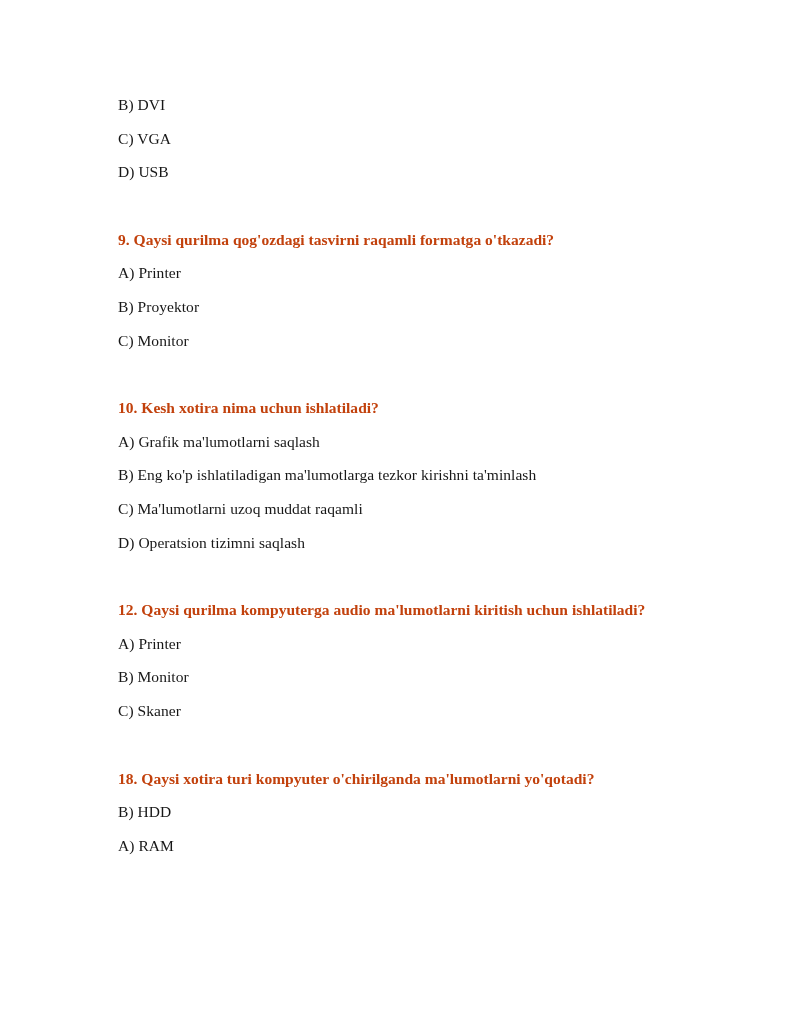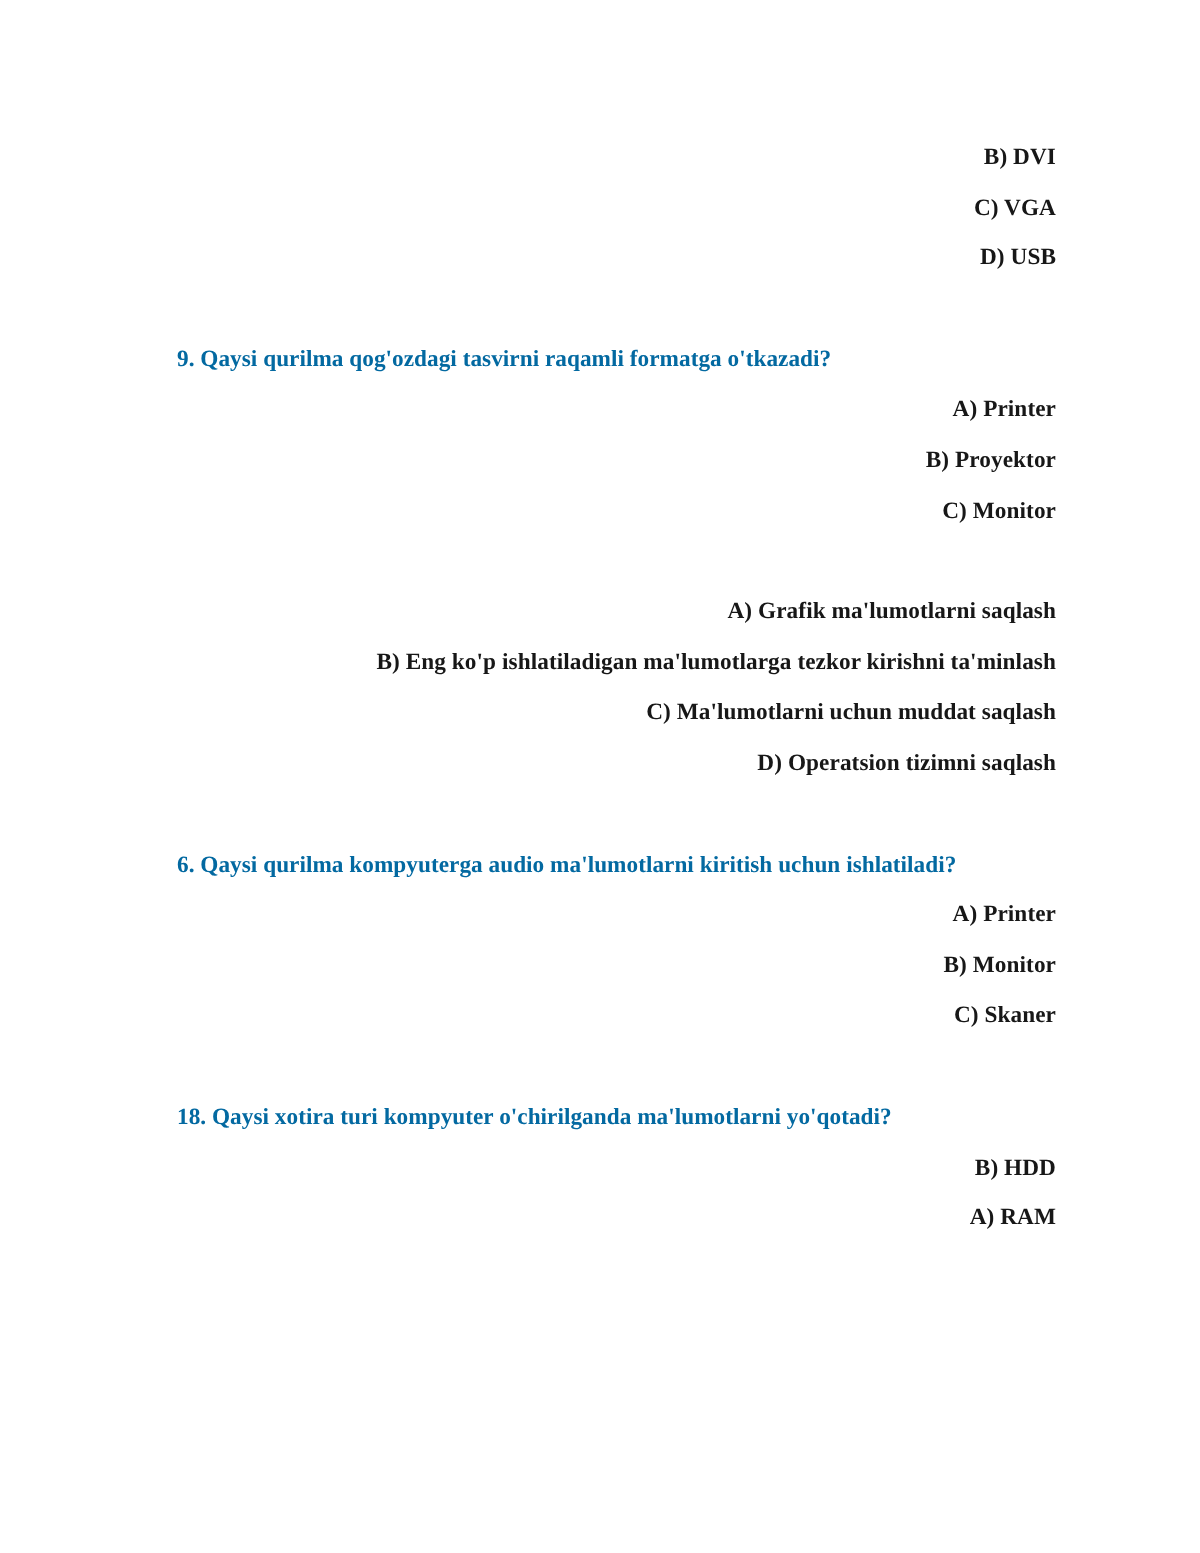--- a/index.html
+++ b/index.html
@@ -34,28 +34,27 @@
 
   .line {
     font-size: 15.5px;
     line-height: 33.6px;
     letter-spacing: 0.05px;
     white-space: pre;
     color: #171717;
   }
 
   .option {
-    font-weight: bold;
-    text-align: right;
+    font-weight: normal;
   }
 
   .question {
     font-weight: bold;
     letter-spacing: 0.02px;
-    color: #0369a1;
+    color: #c2410c;
   }
 
   
   .block-gap {
     height: 34px;
   }
 
   .q-block {
     margin: 0;
     padding: 0;
@@ -78,30 +77,31 @@
     <div class="q-block">
       <div class="line question">9. Qaysi qurilma qog'ozdagi tasvirni raqamli formatga o'tkazadi?</div>
       <div class="line option">A) Printer</div>
       <div class="line option">B) Proyektor</div>
       <div class="line option">C) Monitor</div>
     </div>
 
     <div class="block-gap"></div>
 
     <div class="q-block">
+      <div class="line question">10. Kesh xotira nima uchun ishlatiladi?</div>
       <div class="line option">A) Grafik ma'lumotlarni saqlash</div>
       <div class="line option">B) Eng ko'p ishlatiladigan ma'lumotlarga tezkor kirishni ta'minlash</div>
-      <div class="line option">C) Ma'lumotlarni uchun muddat saqlash</div>
+      <div class="line option">C) Ma'lumotlarni uzoq muddat raqamli</div>
       <div class="line option">D) Operatsion tizimni saqlash</div>
     </div>
 
     <div class="block-gap"></div>
 
     <div class="q-block">
-      <div class="line question">6. Qaysi qurilma kompyuterga audio ma'lumotlarni kiritish uchun ishlatiladi?</div>
+      <div class="line question">12. Qaysi qurilma kompyuterga audio ma'lumotlarni kiritish uchun ishlatiladi?</div>
       <div class="line option">A) Printer</div>
       <div class="line option">B) Monitor</div>
       <div class="line option">C) Skaner</div>
     </div>
 
     <div class="block-gap"></div>
 
     <div class="q-block">
       <div class="line question">18. Qaysi xotira turi kompyuter o'chirilganda ma'lumotlarni yo'qotadi?</div>
       <div class="line option">B) HDD</div>

